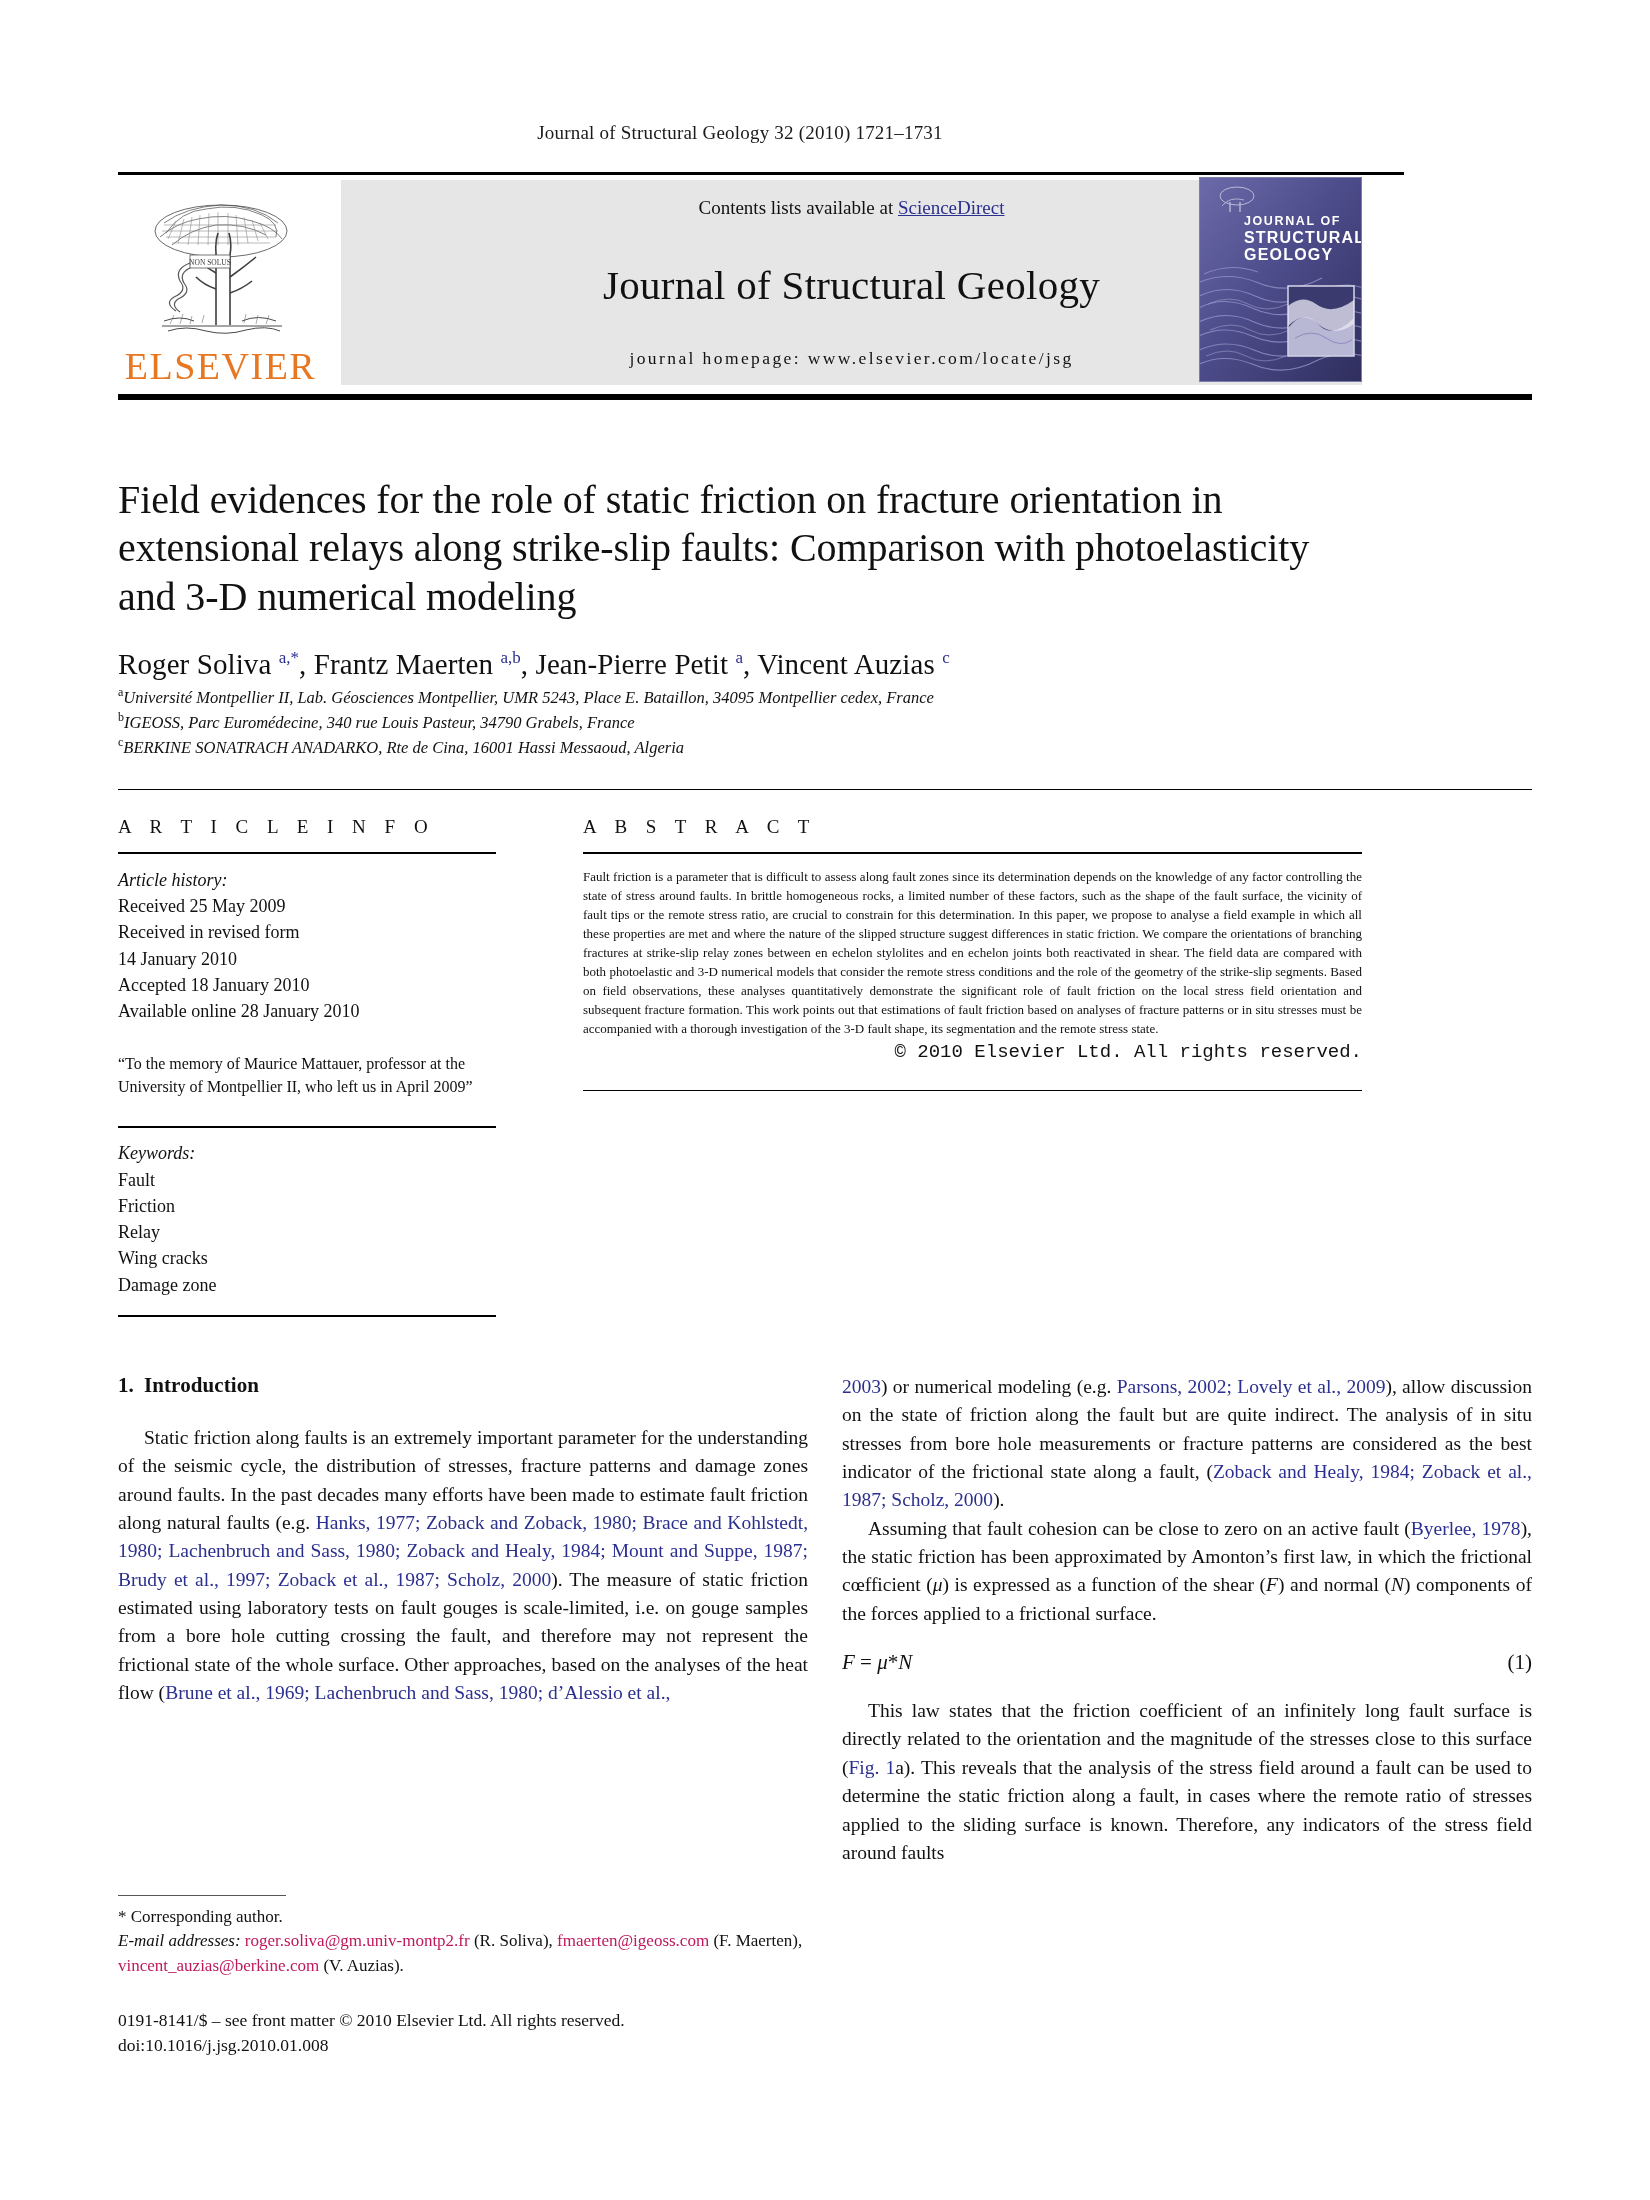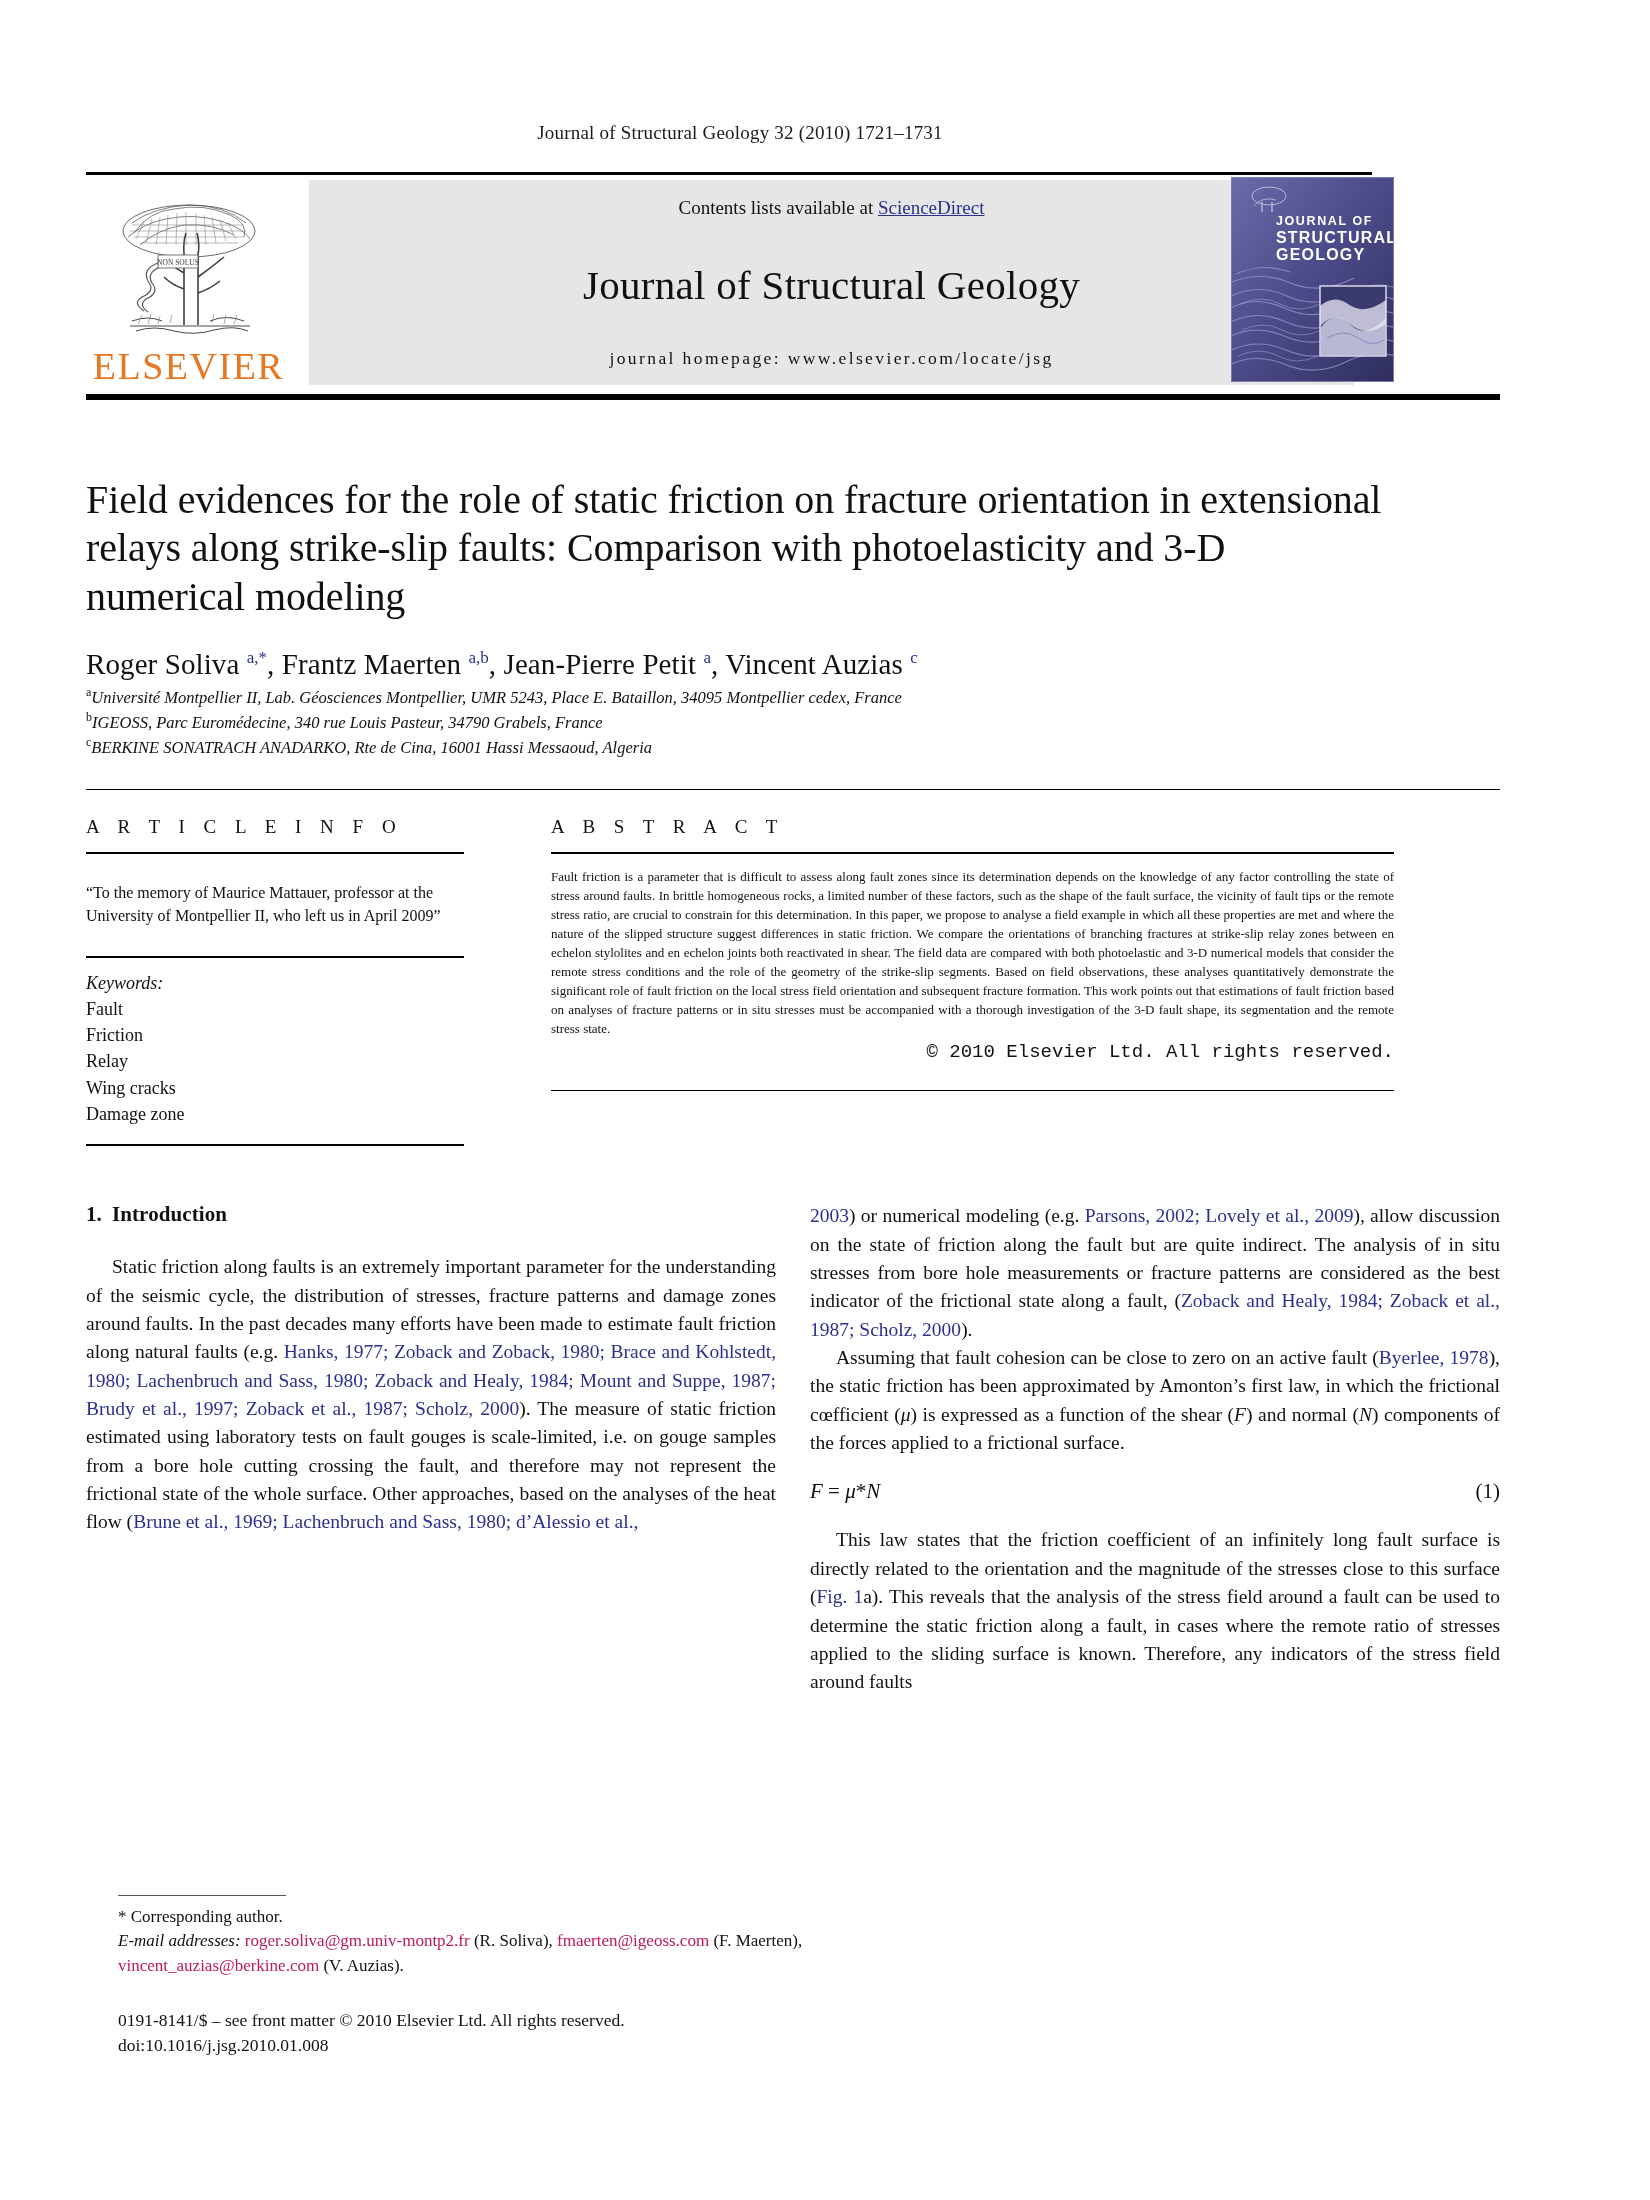--- a/index.html
+++ b/index.html
@@ -14,21 +14,21 @@
     font-family: "Liberation Serif", "DejaVu Serif", serif;
     color: #000000;
     position: relative;
     overflow: hidden;
   }
   .page {
     width: 1480px;
     height: 2200px;
     position: relative;
     box-sizing: border-box;
-    padding: 0 86px;
+    padding: 0 118px;
   }
 
   
   .running-head {
     text-align: center;
     font-size: 19px;
     letter-spacing: 0.2px;
     padding-top: 122px;
     color: #1a1a1a;
   }
@@ -426,20 +426,30 @@
         <div><sup>c</sup>BERKINE SONATRACH ANADARKO, Rte de Cina, 16001 Hassi Messaoud, Algeria</div>
       </div>
   </div>
 
   <div class="rule-thin-full"></div>
 
   <div class="info-abstract">
     <div class="col-info">
       <div class="sec-label">A R T I C L E   I N F O</div>
       <div class="rule-med"></div>
+      <div class="hist-block">
+        <div class="lead">Article history:</div>
+        <div>
+            <div>Received 25 May 2009</div>
+            <div>Received in revised form</div>
+            <div>14 January 2010</div>
+            <div>Accepted 18 January 2010</div>
+            <div>Available online 28 January 2010</div>
+          </div>
+      </div>
       <div class="dedication">“To the memory of Maurice Mattauer, professor at the University of Montpellier II, who left us in April 2009”</div>
       <div class="kw-rule"></div>
       <div class="keywords">
         <div class="lead">Keywords:</div>
         <div>
             <div>Fault</div>
             <div>Friction</div>
             <div>Relay</div>
             <div>Wing cracks</div>
             <div>Damage zone</div>

